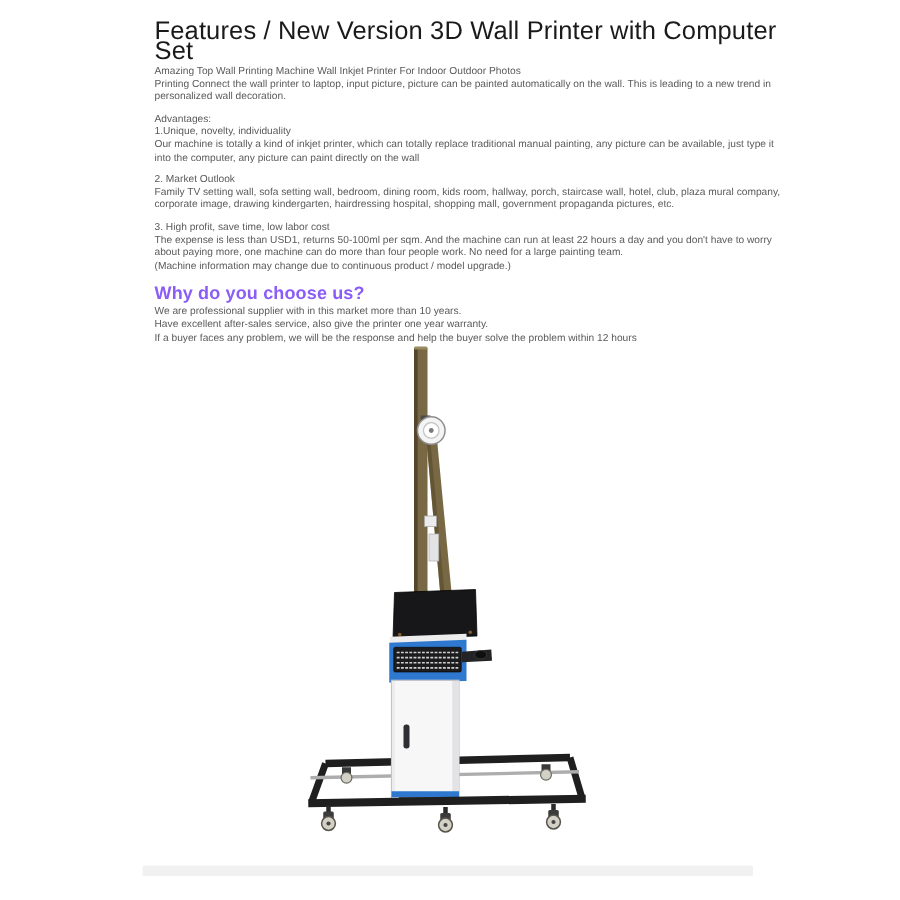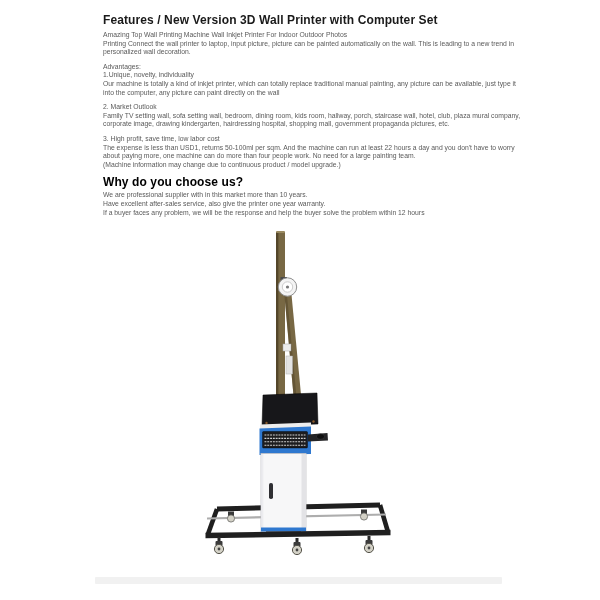--- a/index.html
+++ b/index.html
@@ -7,25 +7,25 @@
     width:600px; height:600px;
     background:#ffffff;
     font-family:"Liberation Sans", sans-serif;
     position:relative;
     overflow:hidden;
   }
   .content {
     position:absolute; left:103px; top:0; width:440px;
   }
   .h1 {
-    font-size:12px; line-height:13px; font-weight:700; color:#1a1a1a;
+    font-size:17px; line-height:13px; font-weight:400; color:#1a1a1a;
     margin:14px 0 4px 0; letter-spacing:0.1px;
   }
   .h2 {
-    font-size:12px; line-height:14px; font-weight:700; color:#000000;
+    font-size:12px; line-height:14px; font-weight:700; color:#8b5cf6;
     margin:5px 0 2px 0; letter-spacing:0.1px;
   }
   .para { margin:0 0 6px 0; color:#5a5a5a; }
   .para .line {
     font-size:6.8px; line-height:8.6px; white-space:nowrap;
   }
   .product-svg {
     position:absolute; left:190px; top:228px;
   }
   .divider {

